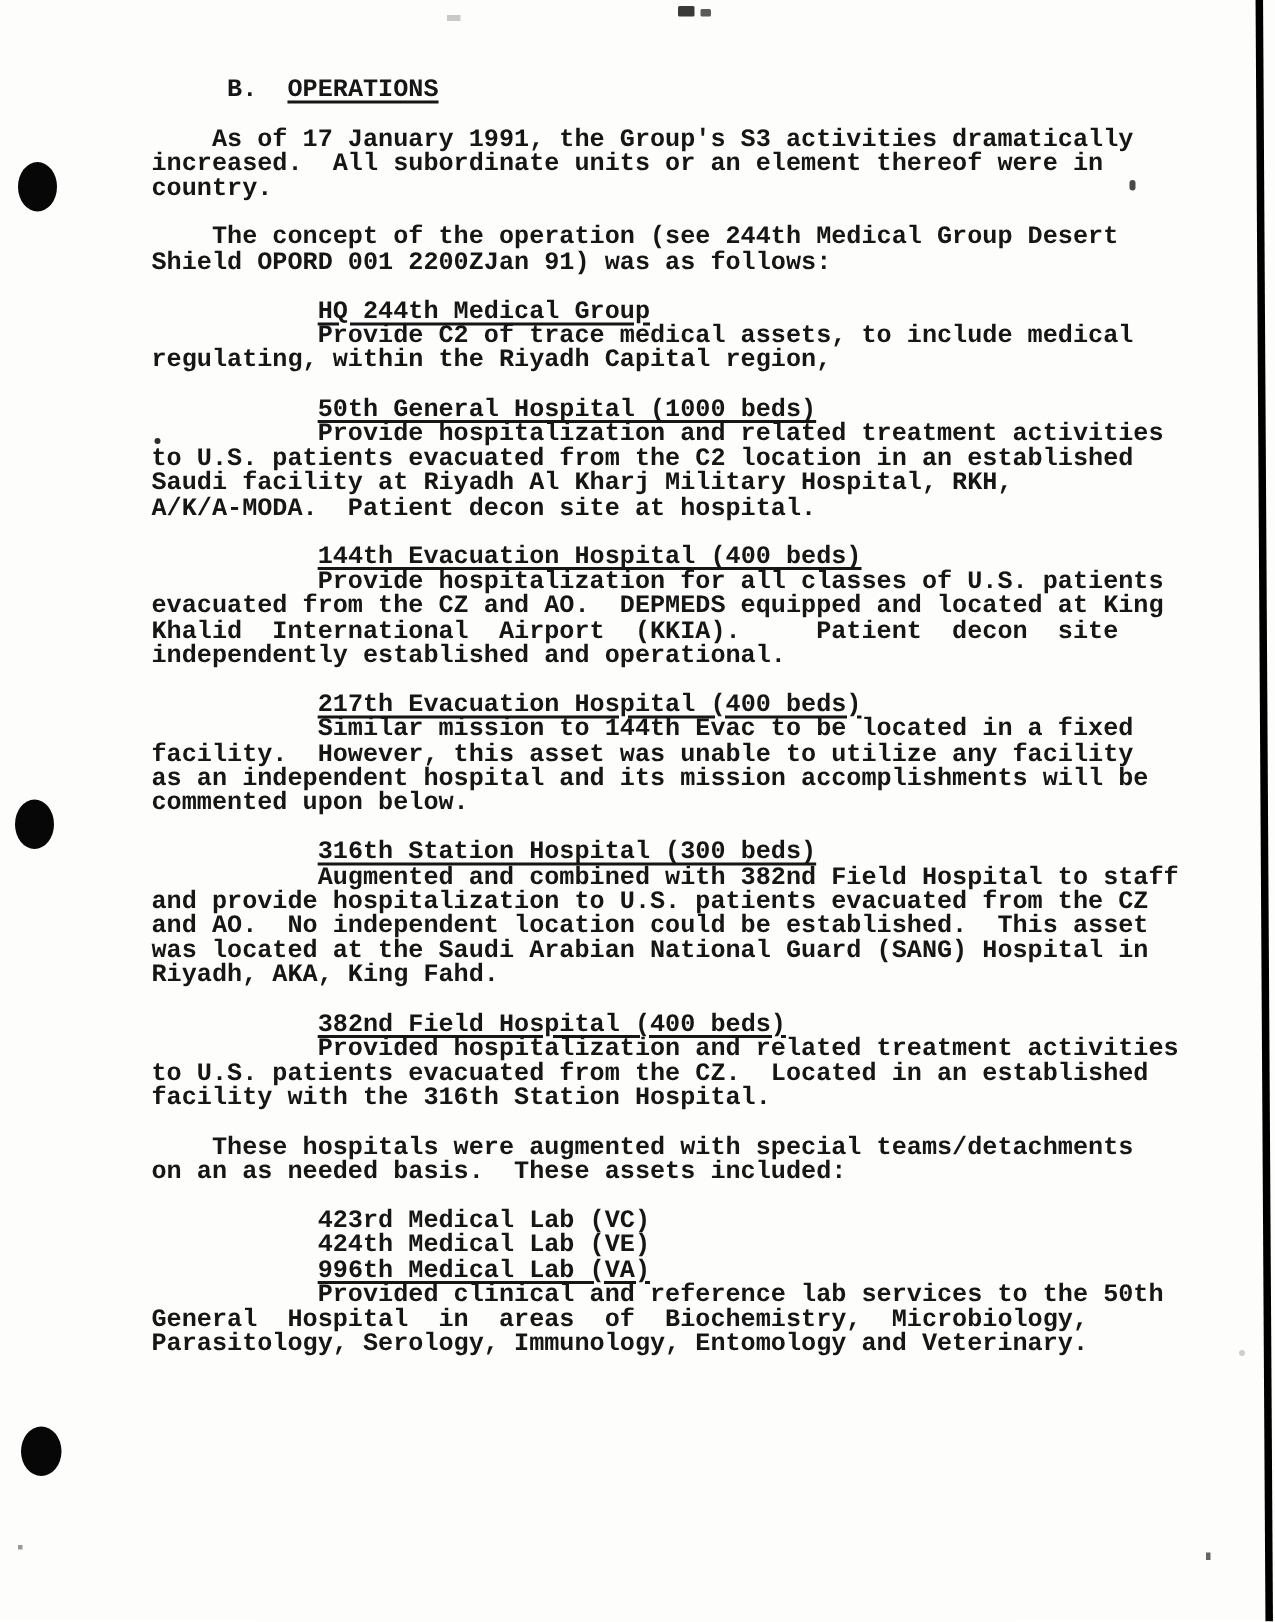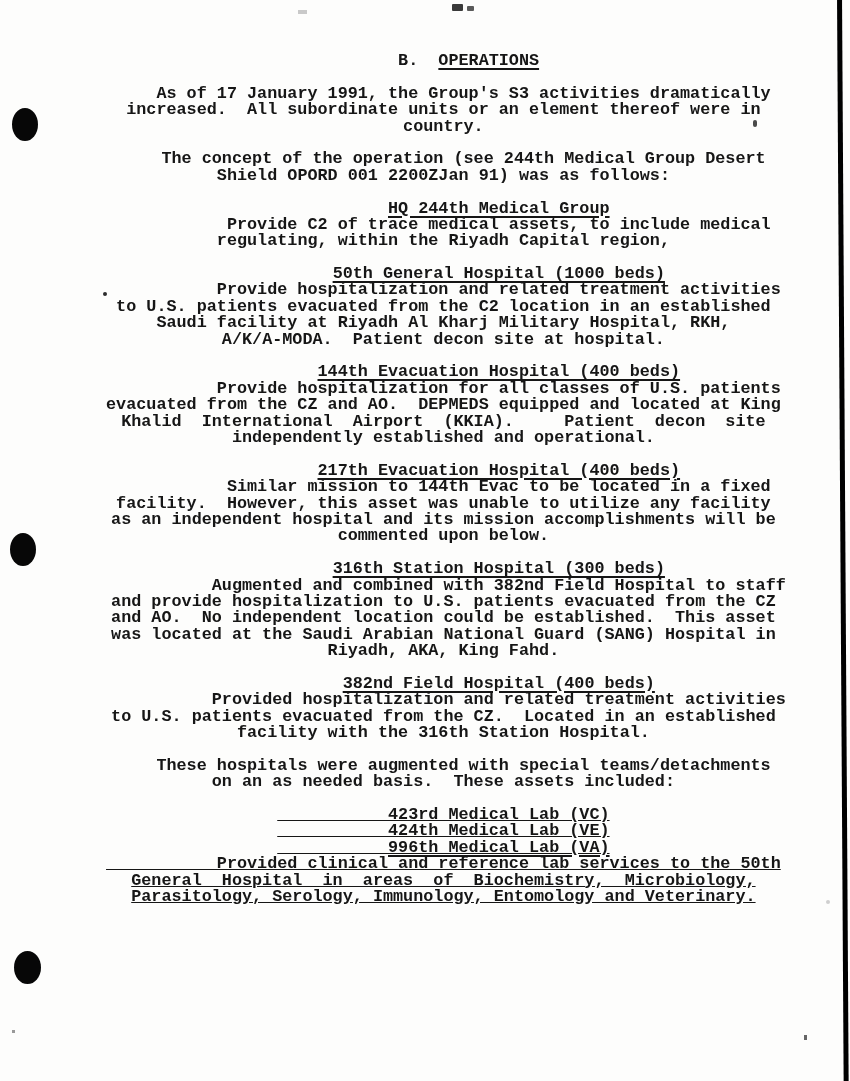--- a/index.html
+++ b/index.html
@@ -21,22 +21,22 @@
     left: 101px;
     top: 53px;
     font-size: 16.8px;
     line-height: 16.4px;
     font-weight: bold;
     color: #161616;
     white-space: pre;
     letter-spacing: 0;
   }
   .block { margin: 0 0 16.4px 0; }
-  .block:last-child { margin-bottom: 0; text-decoration: underline; }
-  .line { height: 16.4px; text-align: center; }
+  .block:last-child { margin-bottom: 0; }
+  .line { height: 16.4px; }
   .txt.u {
     text-decoration-line: underline;
     text-decoration-thickness: 2px;
     text-underline-offset: 3px;
     text-decoration-color: #161616;
   }
   
   .punch {
     position: absolute;
     background: #070707;

